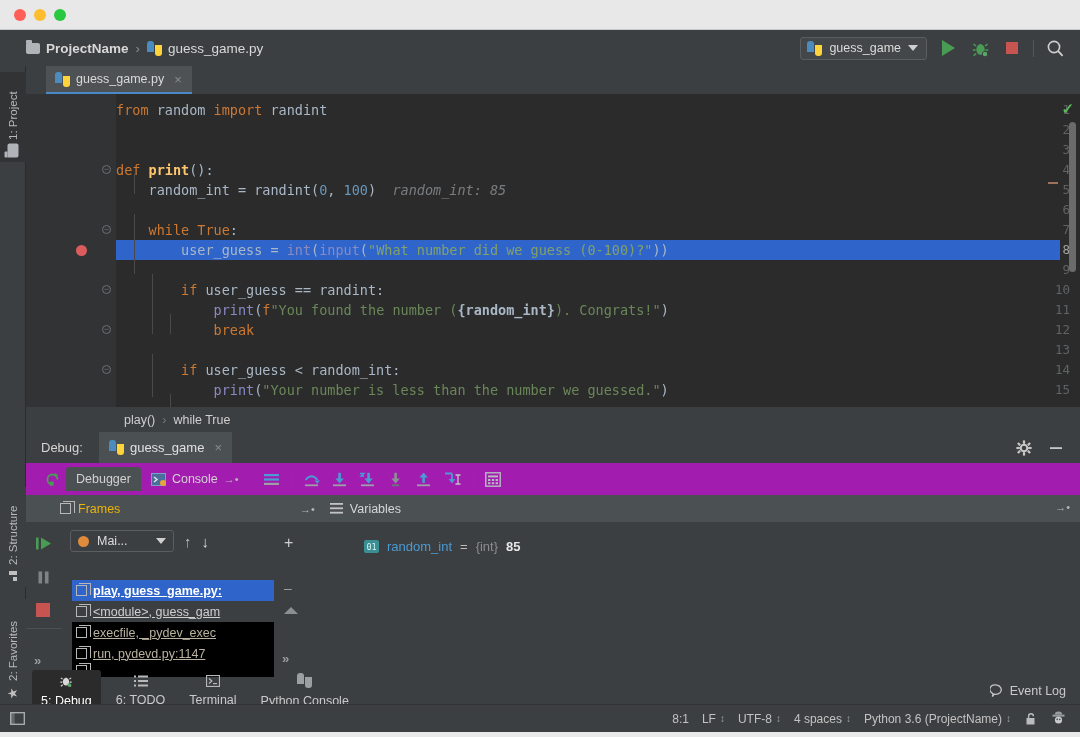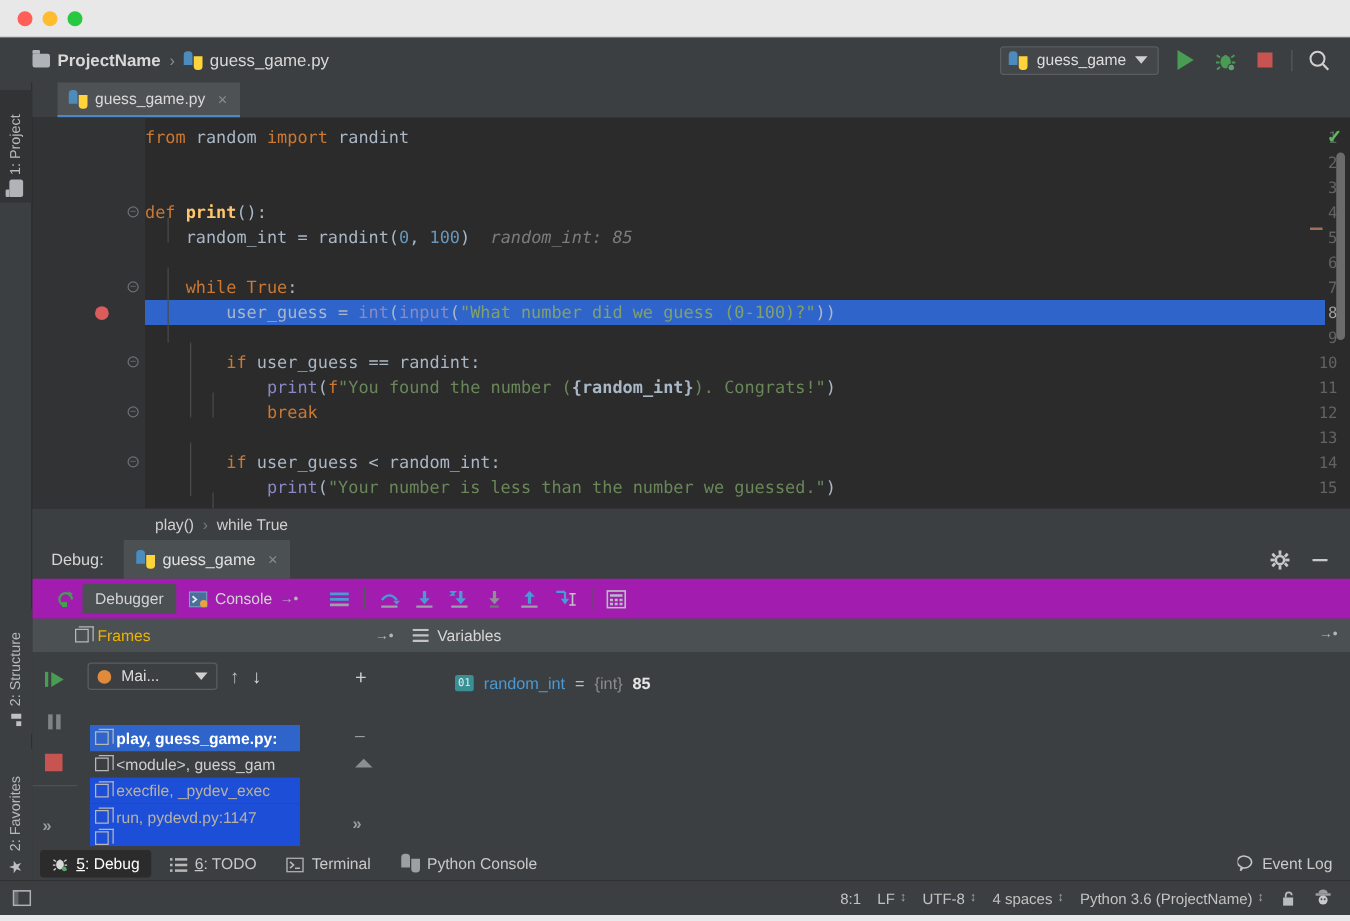--- a/index.html
+++ b/index.html
@@ -246,26 +246,26 @@
     position: absolute; left: 8px; top: 8px; display: flex; align-items: center; gap: 10px;
   }
   .thread-sel {
     display: flex; align-items: center; gap: 8px;
     border: 1px solid #5b5e60; border-radius: 3px;
     padding: 3px 7px; font-size: 12.5px; color: #dcdcdc;
     min-width: 104px;
   }
   .orange-dot { width: 11px; height: 11px; border-radius: 50%; background: #e08a3c; }
   .frame-item {
-    position: absolute; left: 10px; height: 21px; width: 168px;
+    position: absolute; left: 10px; height: 21px; width: 202px;
     display: flex; align-items: center; gap: 6px;
-    font-size: 12.5px; padding-left: 4px;
+    font-size: 12.5px; padding-left: 4px; text-decoration: underline;
   }
   .frame-item.sel { background: #2f65ca; color: #ffffff; font-weight: bold; }
-  .frame-item.lib { background: #1d4ed8; color: #b9b2a0; }
+  .frame-item.lib { background: #000000; color: #b9b2a0; }
   .frame-item.norm { color: #cfcfcf; }
   .stackicon {
     width: 11px; height: 11px; border: 1px solid #b7b7b7; position: relative; flex: none;
   }
   .stackicon::after {
     content: ""; position: absolute; left: 2px; top: -3px;
     width: 11px; height: 11px; border: 1px solid #b7b7b7; border-left: none; border-bottom: none;
   }
   .frames-side {
     position: absolute; left: 252px; top: 0; width: 32px; height: 155px;
@@ -287,22 +287,22 @@
   .var-eq { color: #bdbdbd; }
   .var-type { color: #8c8c8c; }
   .var-val { color: #e6e6e6; font-weight: bold; }
 
   
   .bottombar {
     position: absolute; left: 26px; top: 677px; right: 0; height: 27px;
     background: #3c3f41; display: flex; align-items: center;
   }
   .btab {
-    display: flex; align-items: flex-end; gap: 6px;
-    font-size: 12.5px; color: #c9c9c9; padding: 4px 9px; margin-left: 6px;
+    display: flex; align-items: center; gap: 6px;
+    font-size: 12.5px; color: #c9c9c9; padding: 4px 9px; margin-left: 6px; flex-direction: column;
   }
   .btab.active { background: #2b2b2b; color: #ffffff; border-radius: 3px; }
   .btab u { text-decoration: underline; }
   .eventlog {
     margin-left: auto; margin-right: 14px;
     display: flex; align-items: center; gap: 6px; font-size: 12.5px; color: #c9c9c9;
   }
 
   .statusbar {
     position: absolute; left: 0; top: 704px; right: 0; height: 28px;

